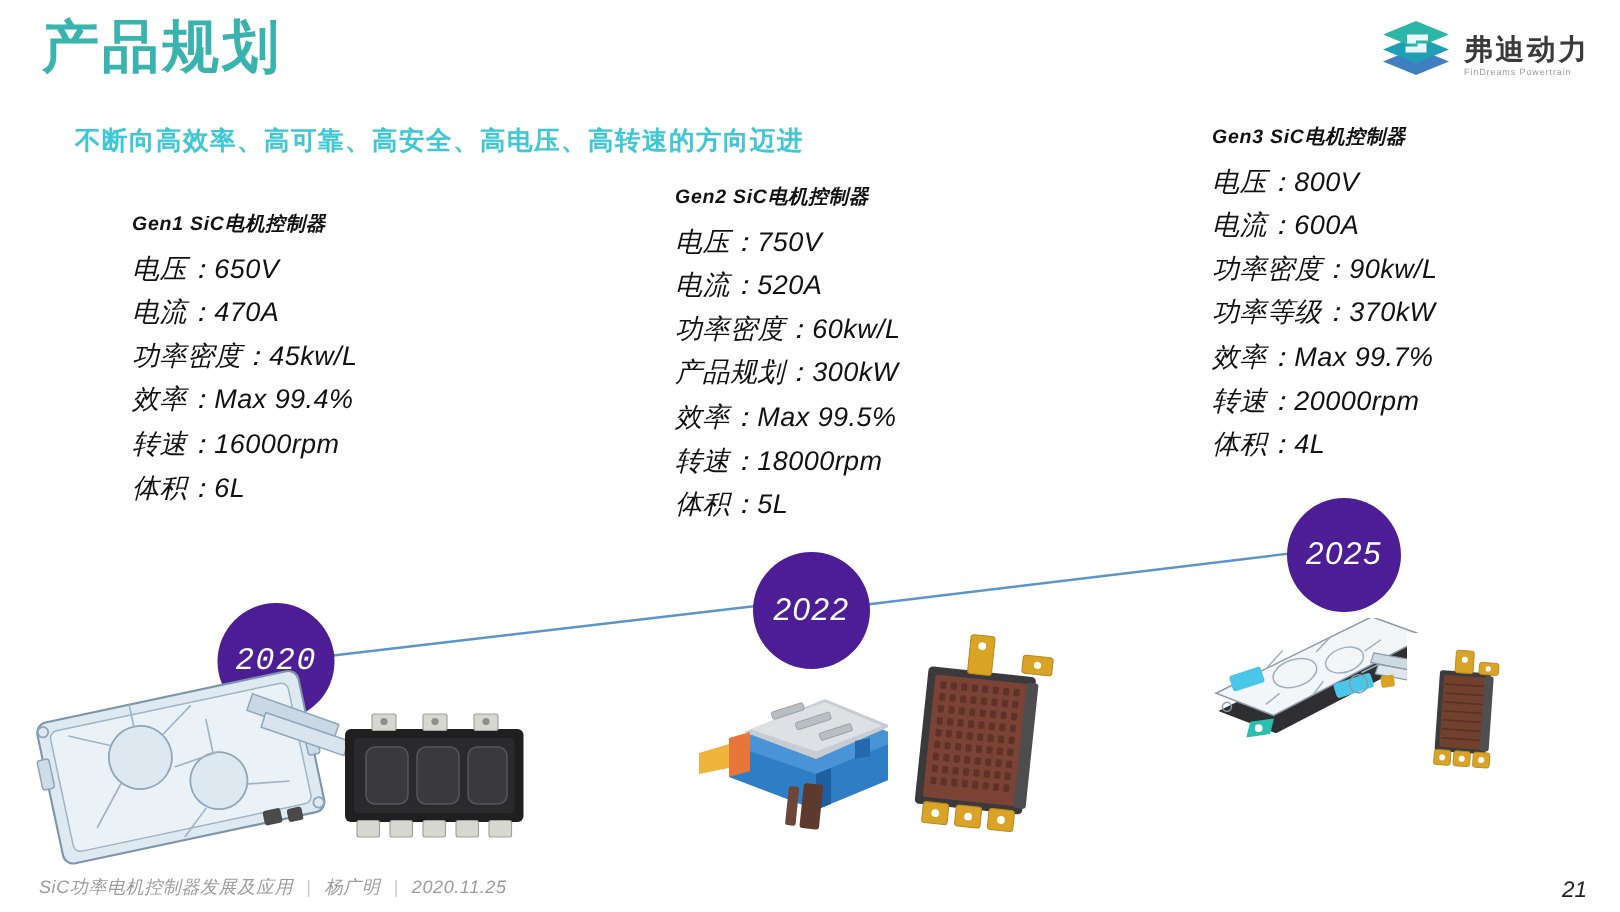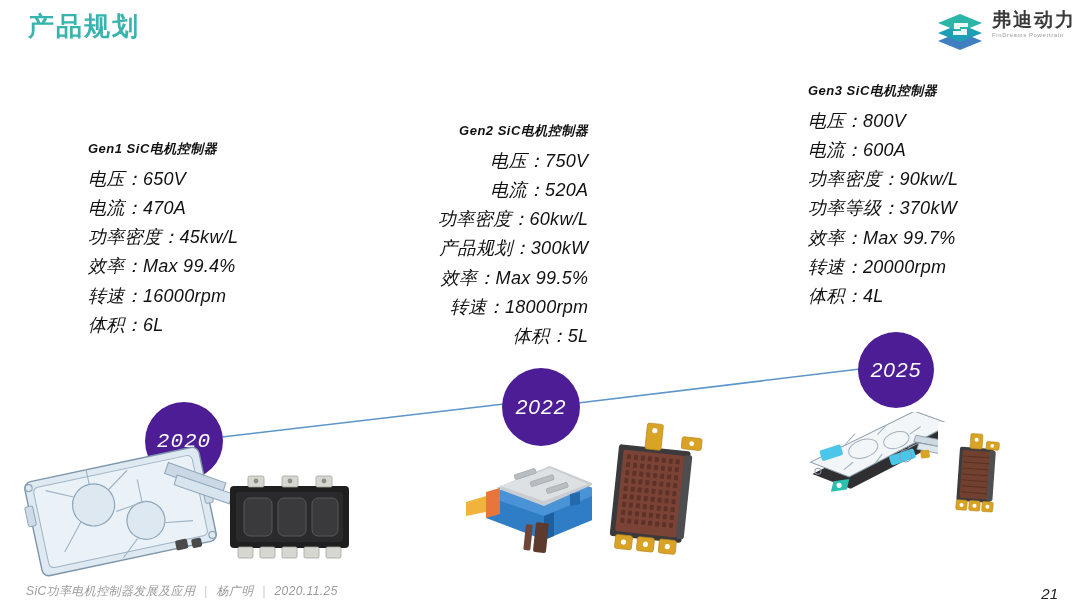--- a/index.html
+++ b/index.html
@@ -8,53 +8,53 @@
     background:#ffffff;
     font-family:"Liberation Sans","DejaVu Sans",sans-serif;
     overflow:hidden;
     position:relative;
   }
   .slide{position:relative;width:1080px;height:608px;background:#fff;overflow:hidden;}
 
   
   .title{
     position:absolute;left:28px;top:12px;
-    font-size:26px;font-weight:700;
+    font-size:38px;font-weight:700;
     color:#39b3ae;
     letter-spacing:2px;
     line-height:1.1;
     white-space:nowrap;
   }
   .subtitle{
     position:absolute;left:50px;top:82px;
     font-size:17px;font-weight:700;
     color:#3ec7d4;
     letter-spacing:1px;
     white-space:nowrap;
   }
 
   
-  .logo{position:absolute;right:4px;top:10px;display:flex;align-items:flex-start;gap:8px;}
+  .logo{position:absolute;right:20px;top:10px;display:flex;align-items:flex-end;gap:8px;}
   .logo-mark{width:48px;height:42px;position:relative;}
   .logo-text-wrap{display:flex;flex-direction:column;line-height:1;}
   .logo-cn{font-size:19px;font-weight:700;color:#3a3a3a;letter-spacing:2px;white-space:nowrap;}
   .logo-en{font-size:6px;color:#9a9a9a;letter-spacing:.6px;margin-top:3px;white-space:nowrap;}
 
   
   .spec{position:absolute;white-space:nowrap;color:#111;}
   .spec .head{
     font-size:13px;font-style:italic;font-weight:600;
     margin-bottom:7px;letter-spacing:.5px;
   }
   .spec .line{
     font-size:18px;font-style:italic;
     line-height:1.62;letter-spacing:.3px;
   }
   #spec-gen1{left:88px;top:140px;}
-  #spec-gen2{left:438px;top:122px;text-align:right;}
+  #spec-gen2{left:450px;top:122px;}
   #spec-gen3{left:808px;top:82px;}
   .year-circle{
     position:absolute;border-radius:50%;
     background:#4c1d95;
     display:flex;align-items:center;justify-content:center;
     color:#ffffff;font-size:21px;font-style:italic;
     letter-spacing:1px;
   }
   #year-2020{left:145px;top:402px;width:78px;height:78px;font-family:Liberation Mono, monospace;}
   #year-2022{left:502px;top:368px;width:78px;height:78px;}
@@ -74,20 +74,21 @@
     position:absolute;right:22px;bottom:6px;
     font-size:15px;color:#222;font-style:italic;font-weight:500;
   }
 </style>
 </head>
 <body>
 
 <div class="slide">
 
   <div class="title">产品规划</div>
+  <div class="subtitle">不断向高效率、高可靠、高安全、高电压、高转速的方向迈进</div>
 
   <div class="logo">
     <div class="logo-mark">
       <svg width="48" height="42" viewBox="0 0 48 42">
         <polygon points="24,22 46,31 24,40 2,31" fill="#3f7fc0"></polygon>
         <polygon points="24,14 46,23 24,32 2,23" fill="#1f9fb5"></polygon>
         <polygon points="24,4 46,13 24,22 2,13" fill="#2bb6a8"></polygon>
         <path d="M18 13 L32 13 L32 17 L24 17 L24 19 L31 19 L31 25 L17 25 L17 21 L25 21 L25 19 L18 19 Z" fill="#ffffff" opacity="0.9"></path>
       </svg>
     </div>

